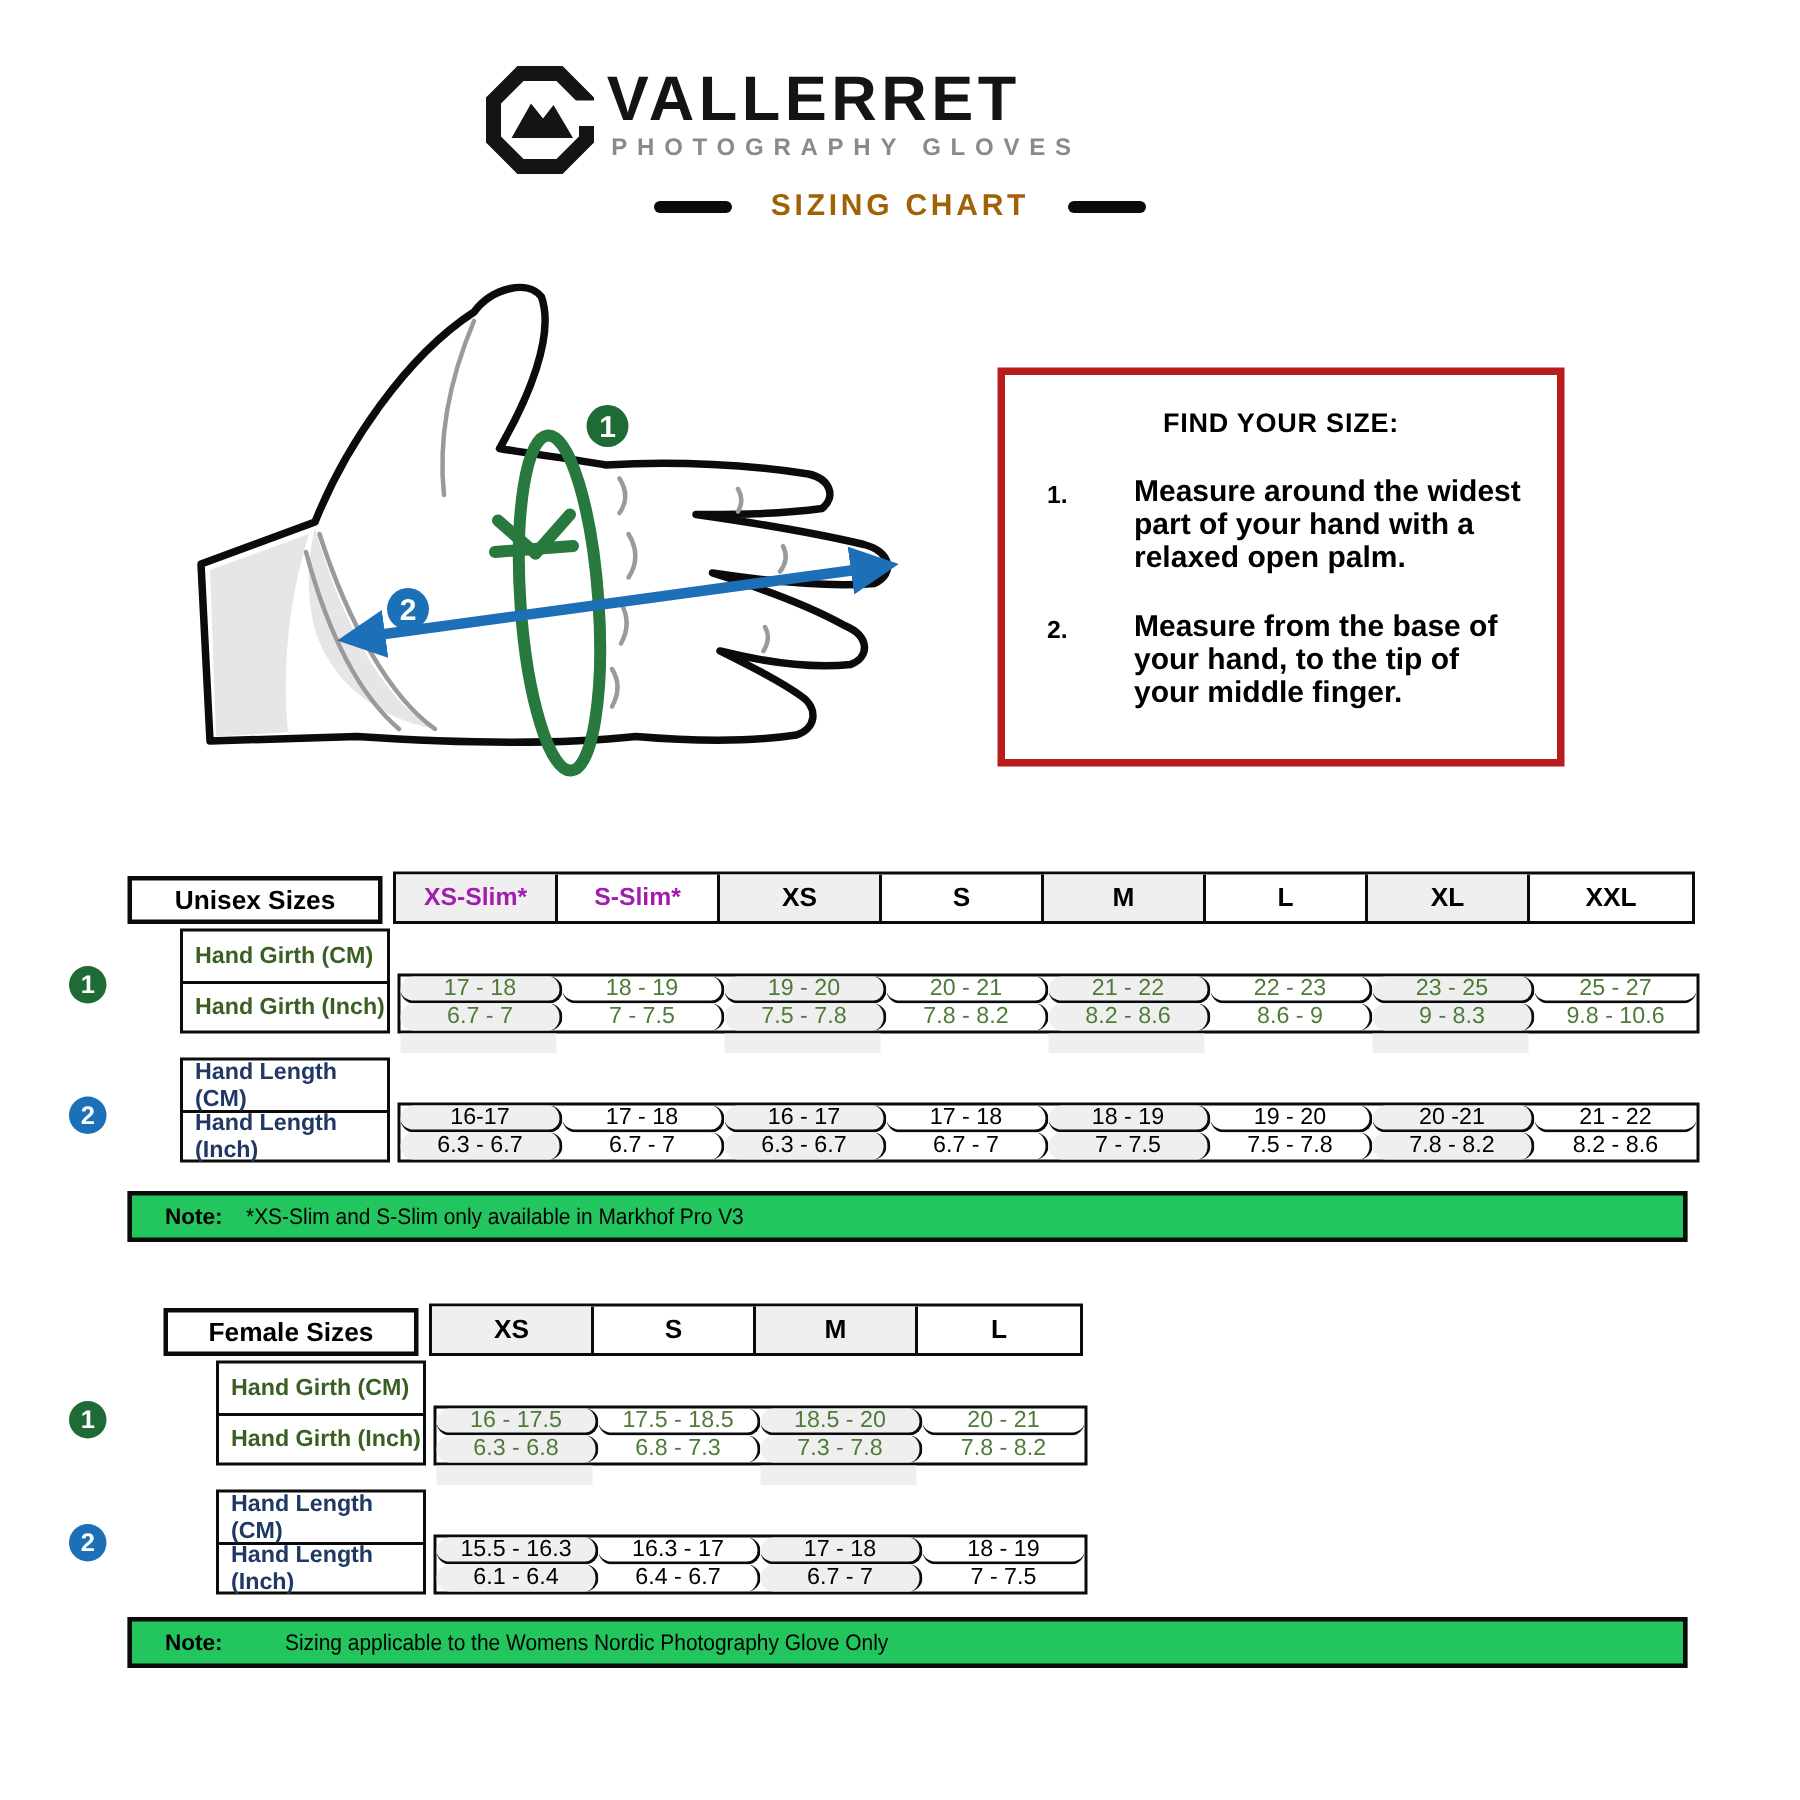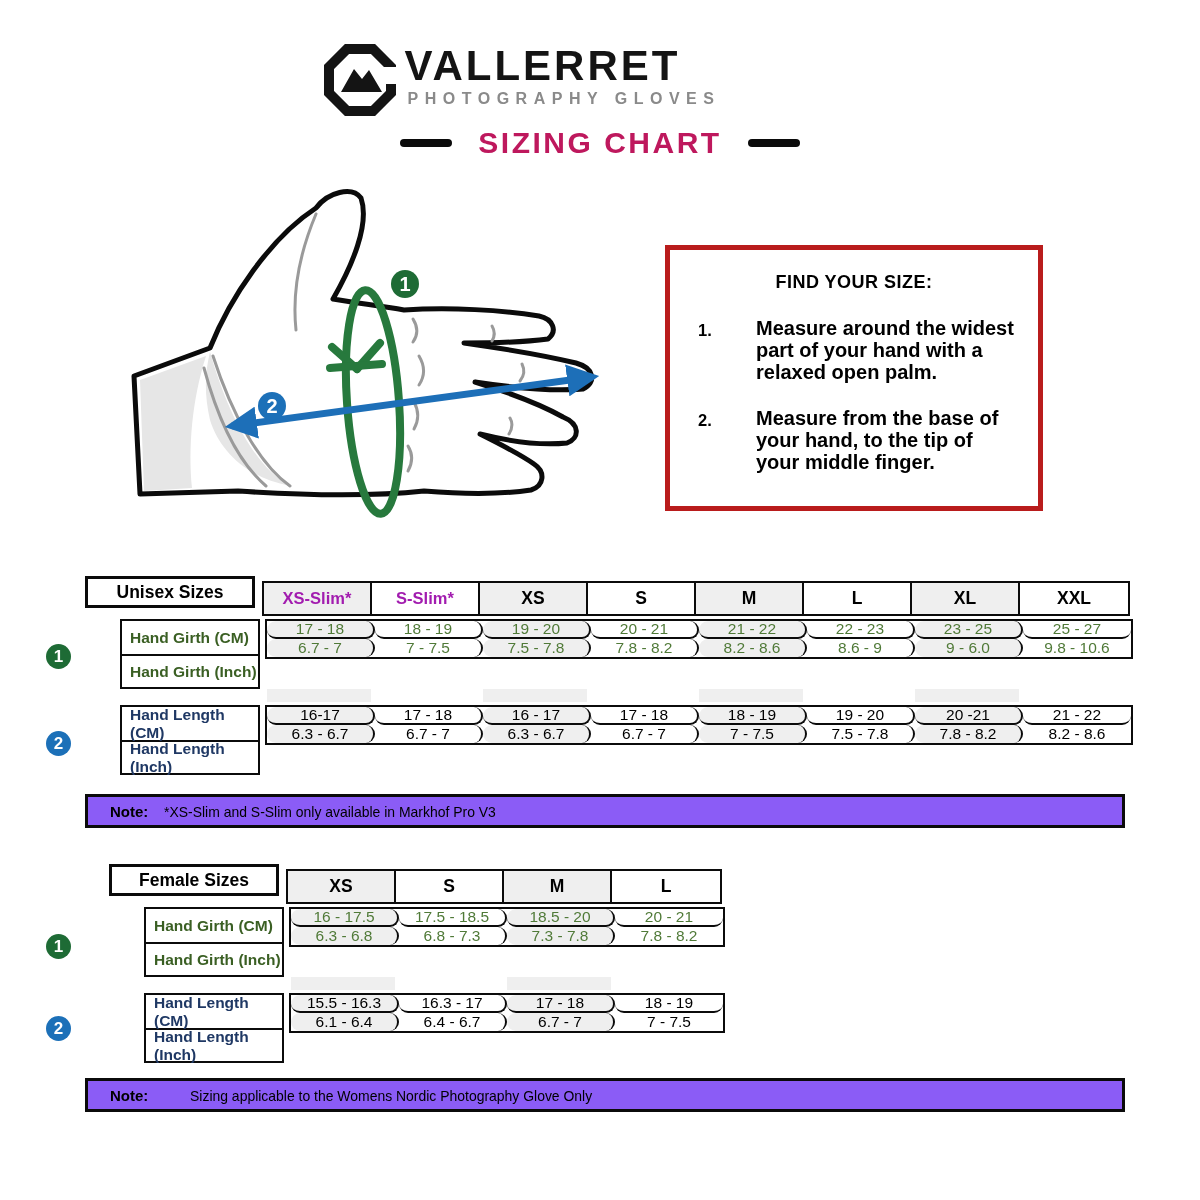--- a/index.html
+++ b/index.html
@@ -8,36 +8,36 @@
   .page { position:relative; width:1200px; height:1200px; background:#fff; overflow:hidden; }
 
   
   .brand-row { position:absolute; top:44px; left:0; width:1083px; display:flex; justify-content:center; align-items:flex-start; padding-right:40px; }
   .logo-icon { width:74px; height:72px; margin-right:8px; }
   .brand-text { display:flex; flex-direction:column; align-items:flex-start; }
   .brand-name { font-size:42px; font-weight:bold; letter-spacing:3px; color:#141414; line-height:44px; }
   .brand-tagline { font-size:16px; font-weight:bold; letter-spacing:6.5px; color:#8a8a8a; margin-top:2px; margin-left:3px; }
   .title-row { position:absolute; top:126px; left:0; width:1200px; display:flex; justify-content:center; align-items:center; gap:26px; }
   .dash { width:52px; height:8px; background:#0b0b0b; border-radius:4px; }
-  .page-title { font-size:30px; font-weight:bold; letter-spacing:2.5px; color:#be185d; }
+  .page-title { font-size:20px; font-weight:bold; letter-spacing:2.5px; color:#a16207; }
 
   
   .hand-svg { position:absolute; left:120px; top:180px; }
 
   
   .findsize { position:absolute; left:665px; top:245px; width:378px; height:266px; border:5px solid #b91c1c; background:#fff; }
   .fs-title { text-align:center; font-size:18px; font-weight:bold; letter-spacing:0.5px; margin-top:22px; }
   .fs-list { list-style:none; margin:24px 20px 0 28px; }
   .fs-item { display:flex; margin-bottom:24px; }
   .fs-num { font-weight:bold; font-size:16.5px; width:26px; flex:0 0 26px; line-height:26px; }
   .fs-text { font-weight:bold; font-size:20px; line-height:22px;margin-left:32px; }
 
   
   .tablegroup { position:absolute; }
-  .trow { display:flex; align-items:flex-start; }
+  .trow { display:flex; align-items:flex-end; }
   .labelcol { width:177px; flex:0 0 177px; }
   .groupbox { width:170px; height:32px; border:3px solid #0b0b0b; display:flex; align-items:center; justify-content:center; font-weight:bold; font-size:17.5px; background:#fff; margin-top:1px; }
   .hrow { display:grid; border:2.5px solid #0b0b0b; margin-top:6px; background:#fff; }
   .cols8h { grid-template-columns:repeat(8,108px); }
   .cols4h { grid-template-columns:repeat(4,108px); }
   .hcell { height:31px; display:flex; align-items:center; justify-content:center; font-weight:bold; font-size:17.5px; border-right:2px solid #0b0b0b; }
   .hcell:last-child { border-right:none; }
   .hcell:nth-child(odd) { background:#efefef; }
   .hcell.muted { color:#a21caf; font-size:16.5px; }
   .labelblock { width:140px; border:2.5px solid #0b0b0b; margin-top:3px; background:#fff;margin-left:35px; }
@@ -62,21 +62,21 @@
   .stripes { display:flex; padding-left:3px; }
   .stripe { width:104px; height:13px; margin:0 2px; }
   .stripe.shaded { background:#efefef; }
 
   
   .badge { position:absolute; width:25px; height:25px; border-radius:50%; color:#fff; font-weight:bold; font-size:17px; display:flex; align-items:center; justify-content:center; }
   .badge.bgreen { background:#1e6b35; }
   .badge.bblue { background:#1c70b8; }
 
   
-  .notebox { position:absolute; left:85px; width:1040px; height:34px; border:3px solid #0b0b0b; background:#8b5cf6; display:flex; align-items:center; }
+  .notebox { position:absolute; left:85px; width:1040px; height:34px; border:3px solid #0b0b0b; background:#22c55e; display:flex; align-items:center; }
   .nlabel { font-weight:bold; font-size:15px; margin-left:22px; }
   .ntext { font-size:15px; margin-left:16px; display:inline-block; transform:scaleX(0.93); transform-origin:left center; white-space:nowrap; }
   .note-female .ntext { margin-left:42px; }
 </style>
 </head>
 <body>
 
 <div class="page">
 
   <div class="brand-row">
@@ -188,21 +188,21 @@
         <div class="vcell">21 - 22</div>
         <div class="vcell">22 - 23</div>
         <div class="vcell">23 - 25</div>
         <div class="vcell">25 - 27</div>
         <div class="vcell">6.7 - 7</div>
         <div class="vcell">7 - 7.5</div>
         <div class="vcell">7.5 - 7.8</div>
         <div class="vcell">7.8 - 8.2</div>
         <div class="vcell">8.2 - 8.6</div>
         <div class="vcell">8.6 - 9</div>
-        <div class="vcell">9 - 6.0</div>
+        <div class="vcell">9 - 8.3</div>
         <div class="vcell">9.8 - 10.6</div>
       </div>
     </div>
     <div class="trow spacerrow">
       <div class="labelcol"></div>
       <div class="stripes">
         <div class="stripe shaded"></div>
           <div class="stripe"></div>
           <div class="stripe shaded"></div>
           <div class="stripe"></div>

